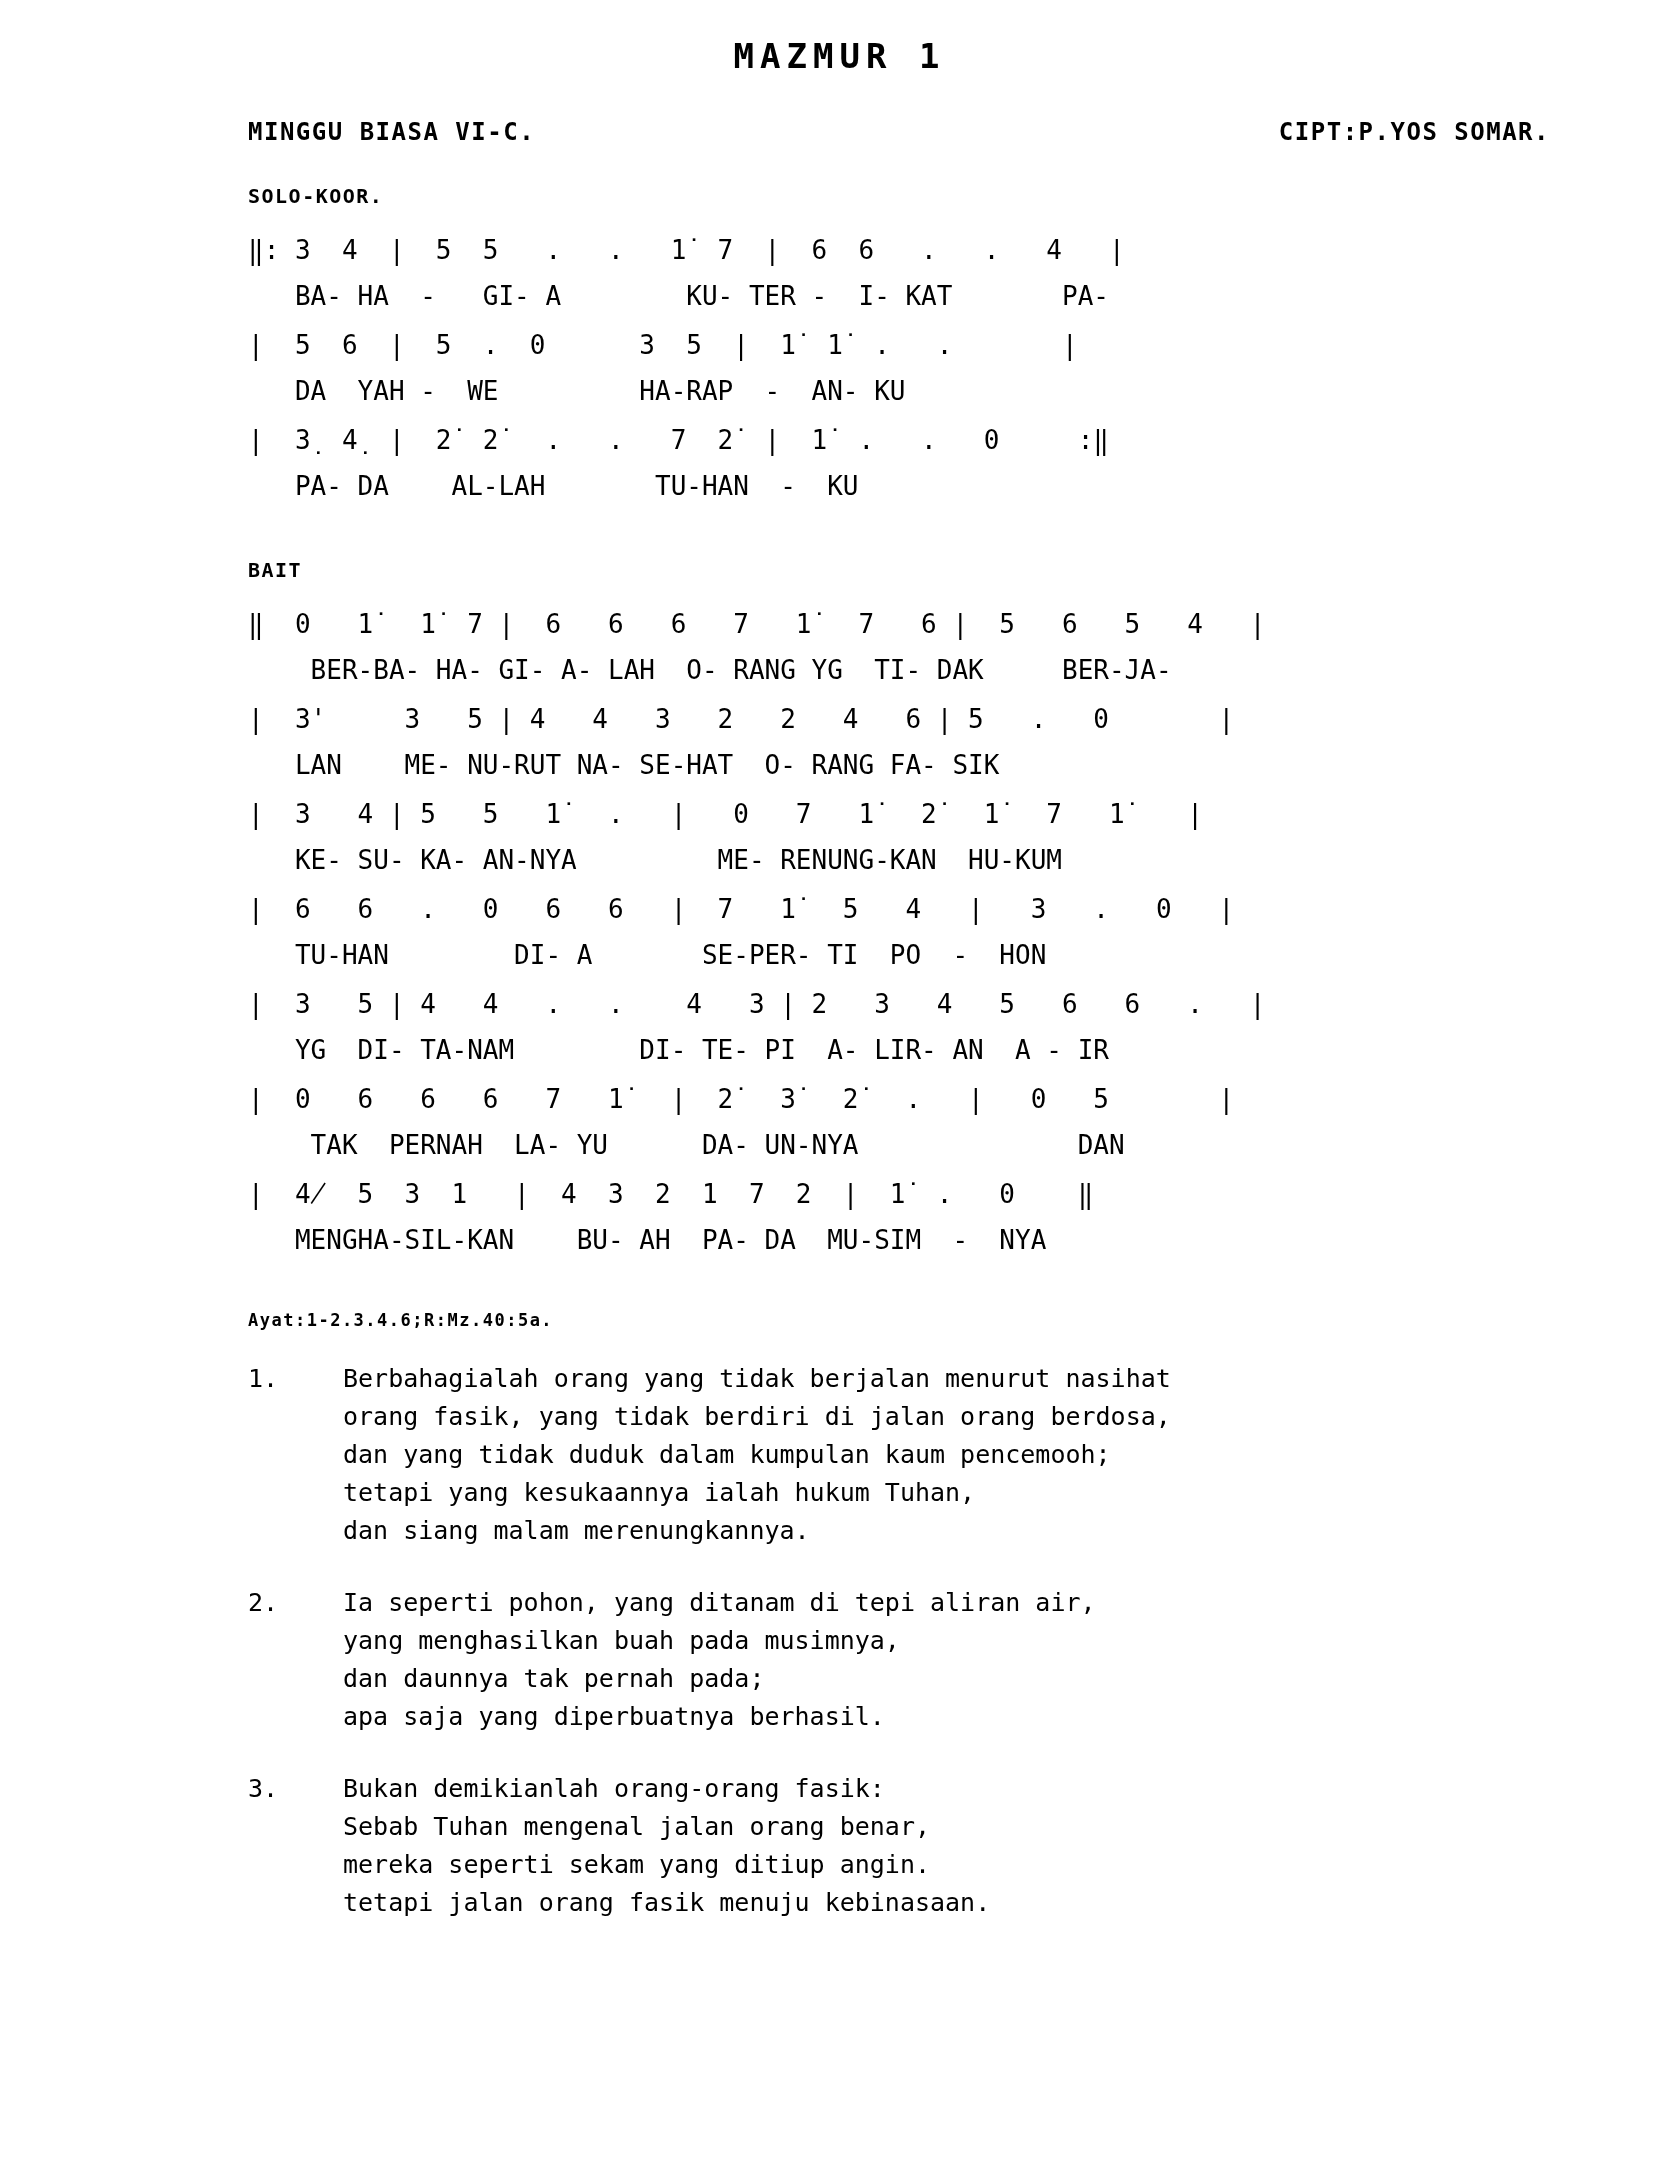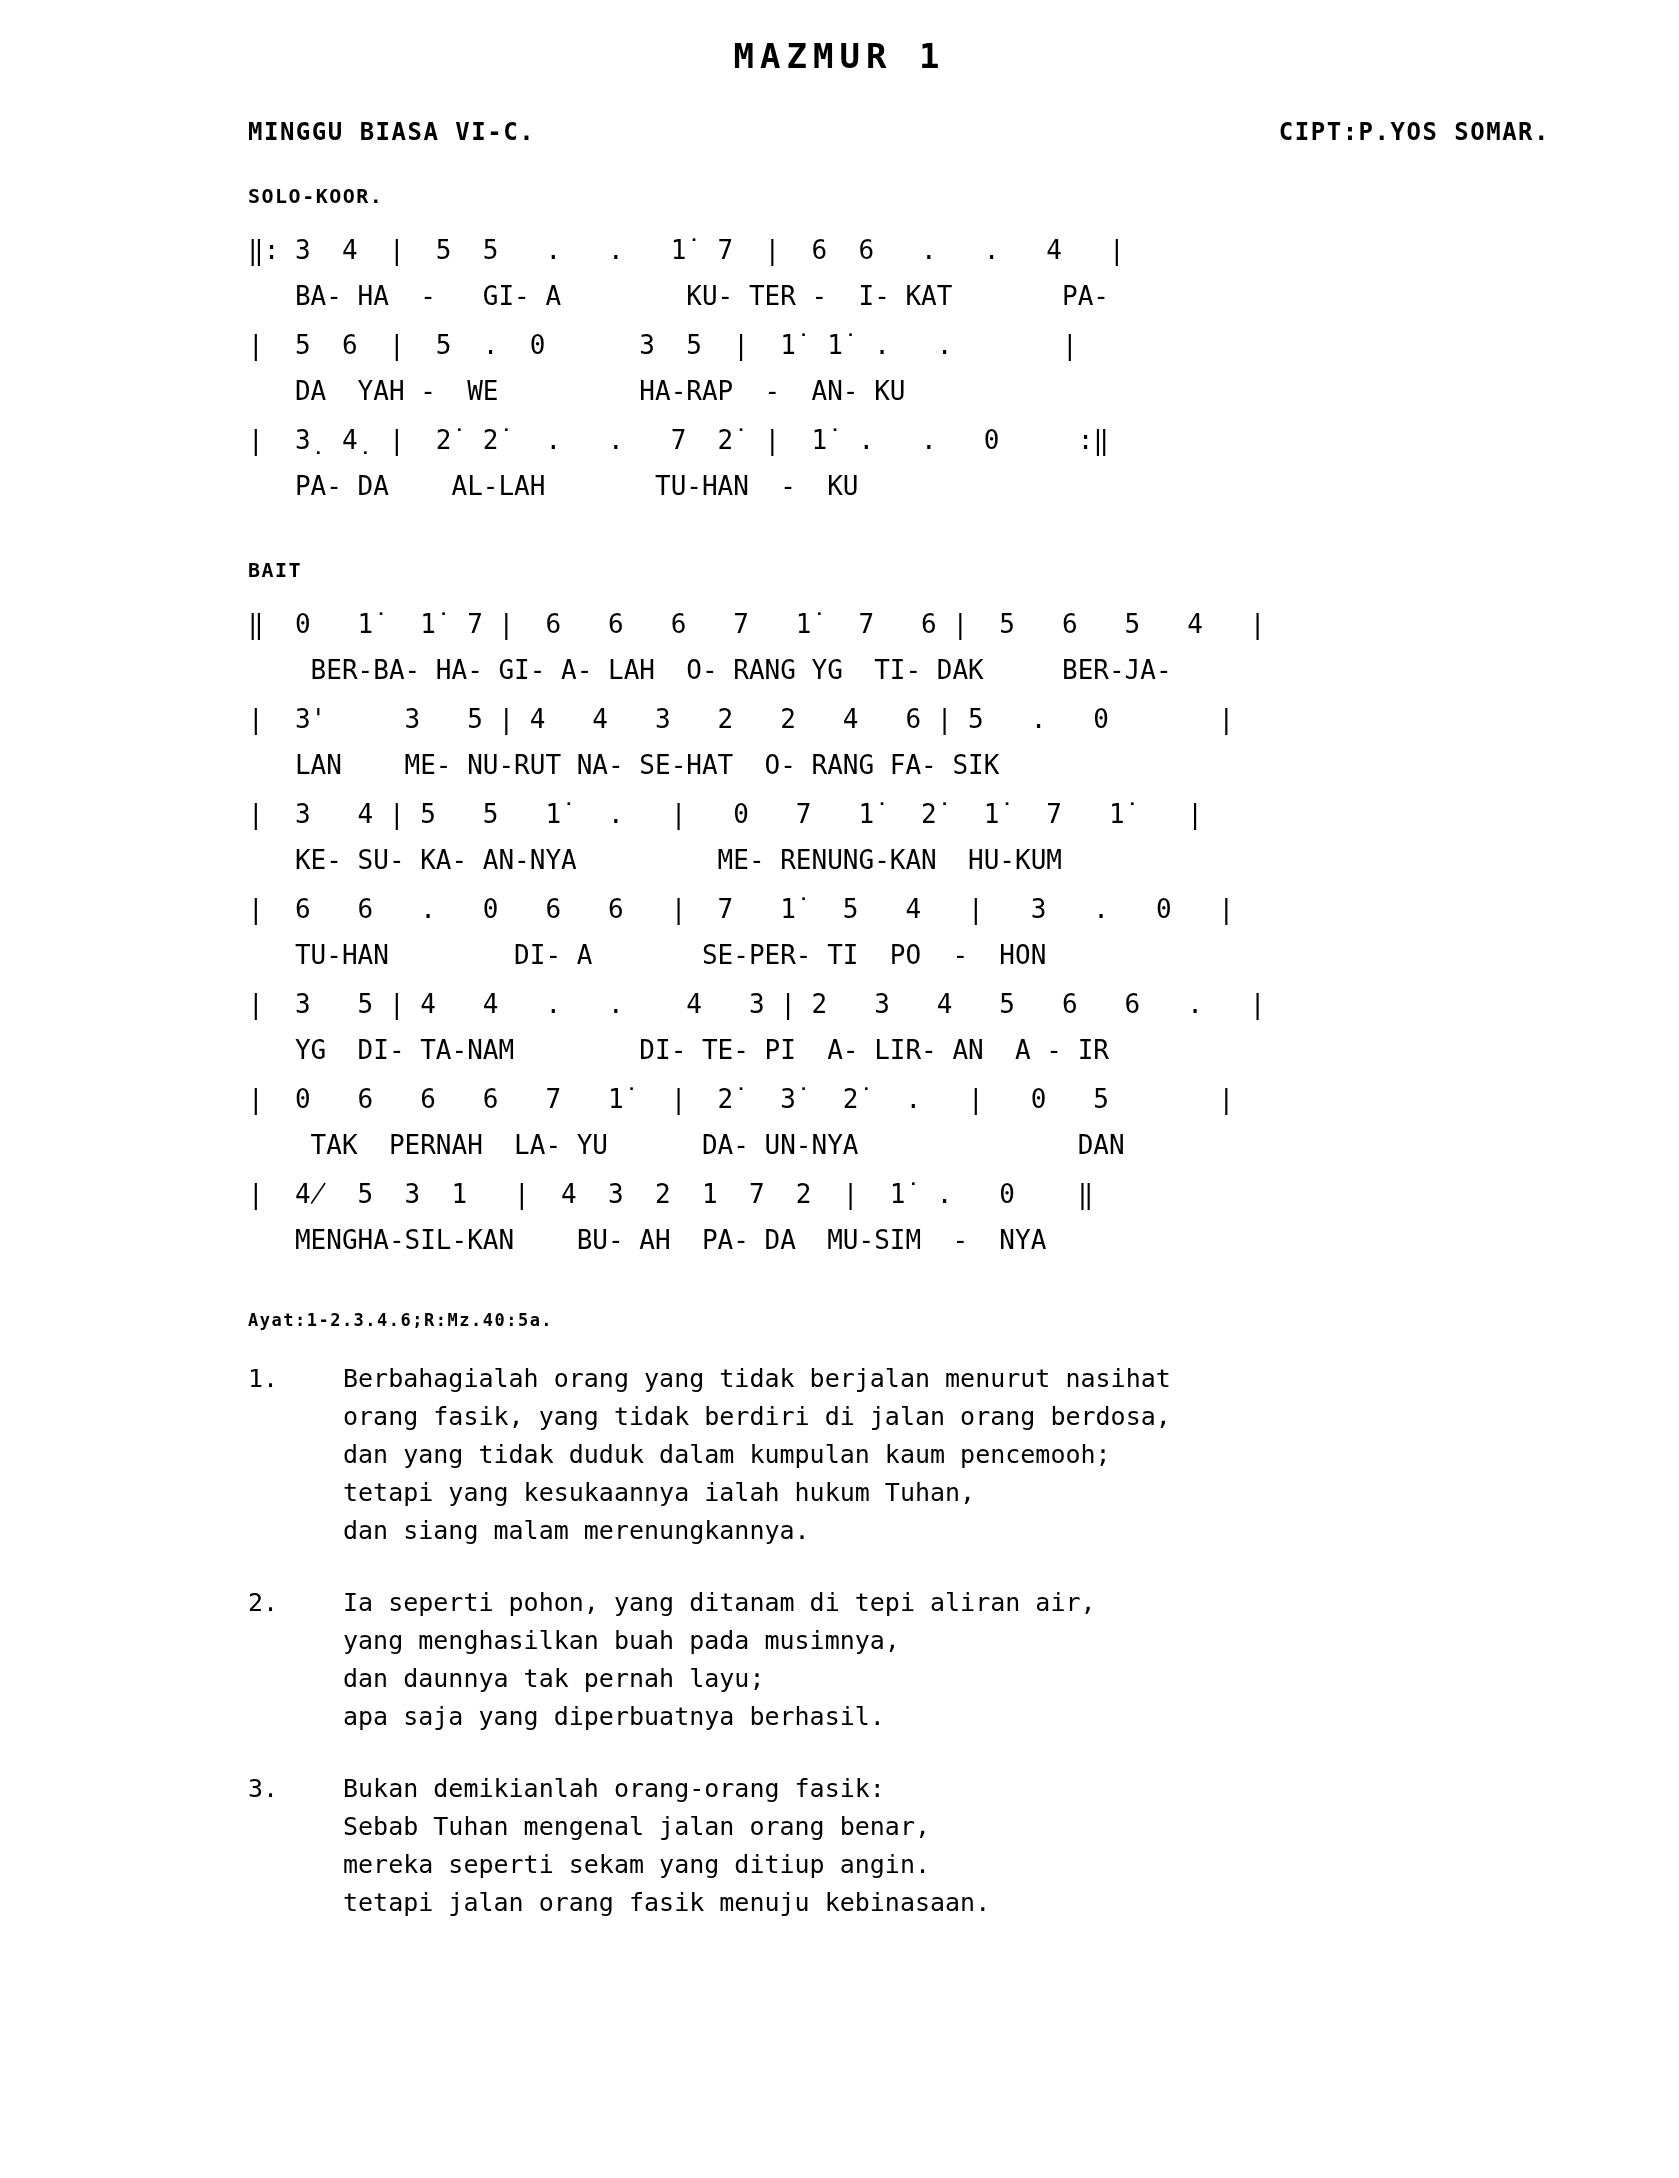--- a/index.html
+++ b/index.html
@@ -169,21 +169,21 @@
         <div>tetapi yang kesukaannya ialah hukum Tuhan,</div>
         <div>dan siang malam merenungkannya.</div>
       </div>
     </div>
 
     <div class="verse">
       <div class="verse-num">2.</div>
       <div class="verse-body">
         <div>Ia seperti pohon, yang ditanam di tepi aliran air,</div>
         <div>yang menghasilkan buah pada musimnya,</div>
-        <div>dan daunnya tak pernah layu;</div>
+        <div>dan daunnya tak pernah pada;</div>
         <div>apa saja yang diperbuatnya berhasil.</div>
       </div>
     </div>
 
     <div class="verse">
       <div class="verse-num">3.</div>
       <div class="verse-body">
         <div>Bukan demikianlah orang-orang fasik:</div>
         <div>Sebab Tuhan mengenal jalan orang benar,</div>
         <div>mereka seperti sekam yang ditiup angin.</div>

